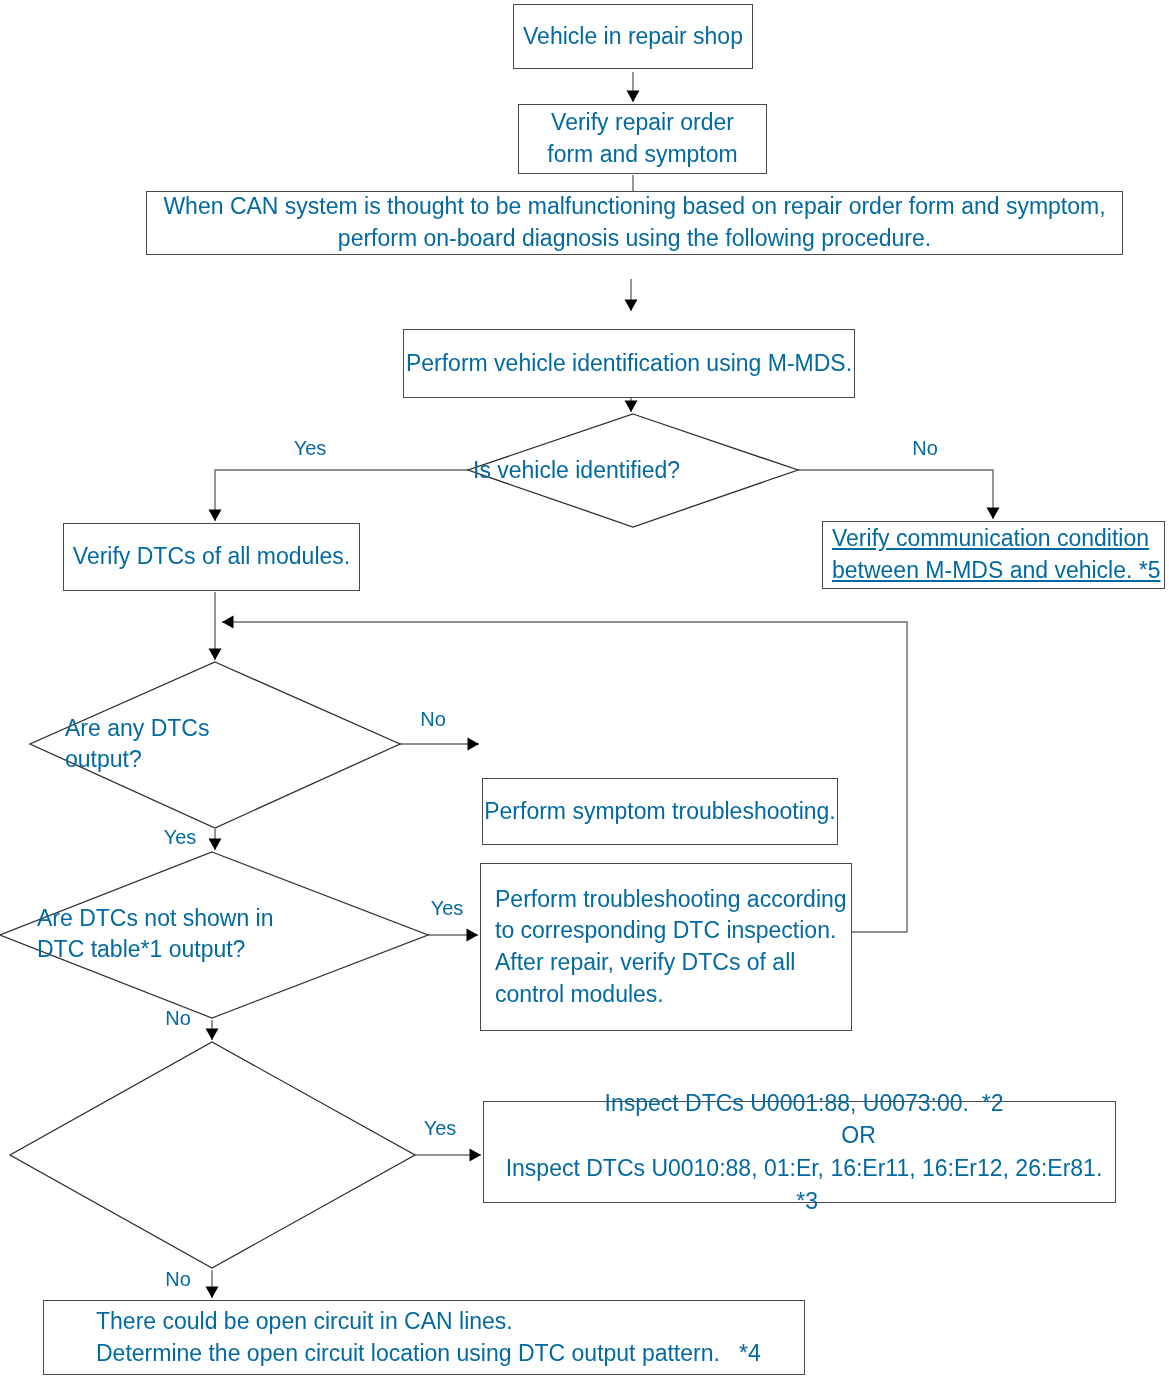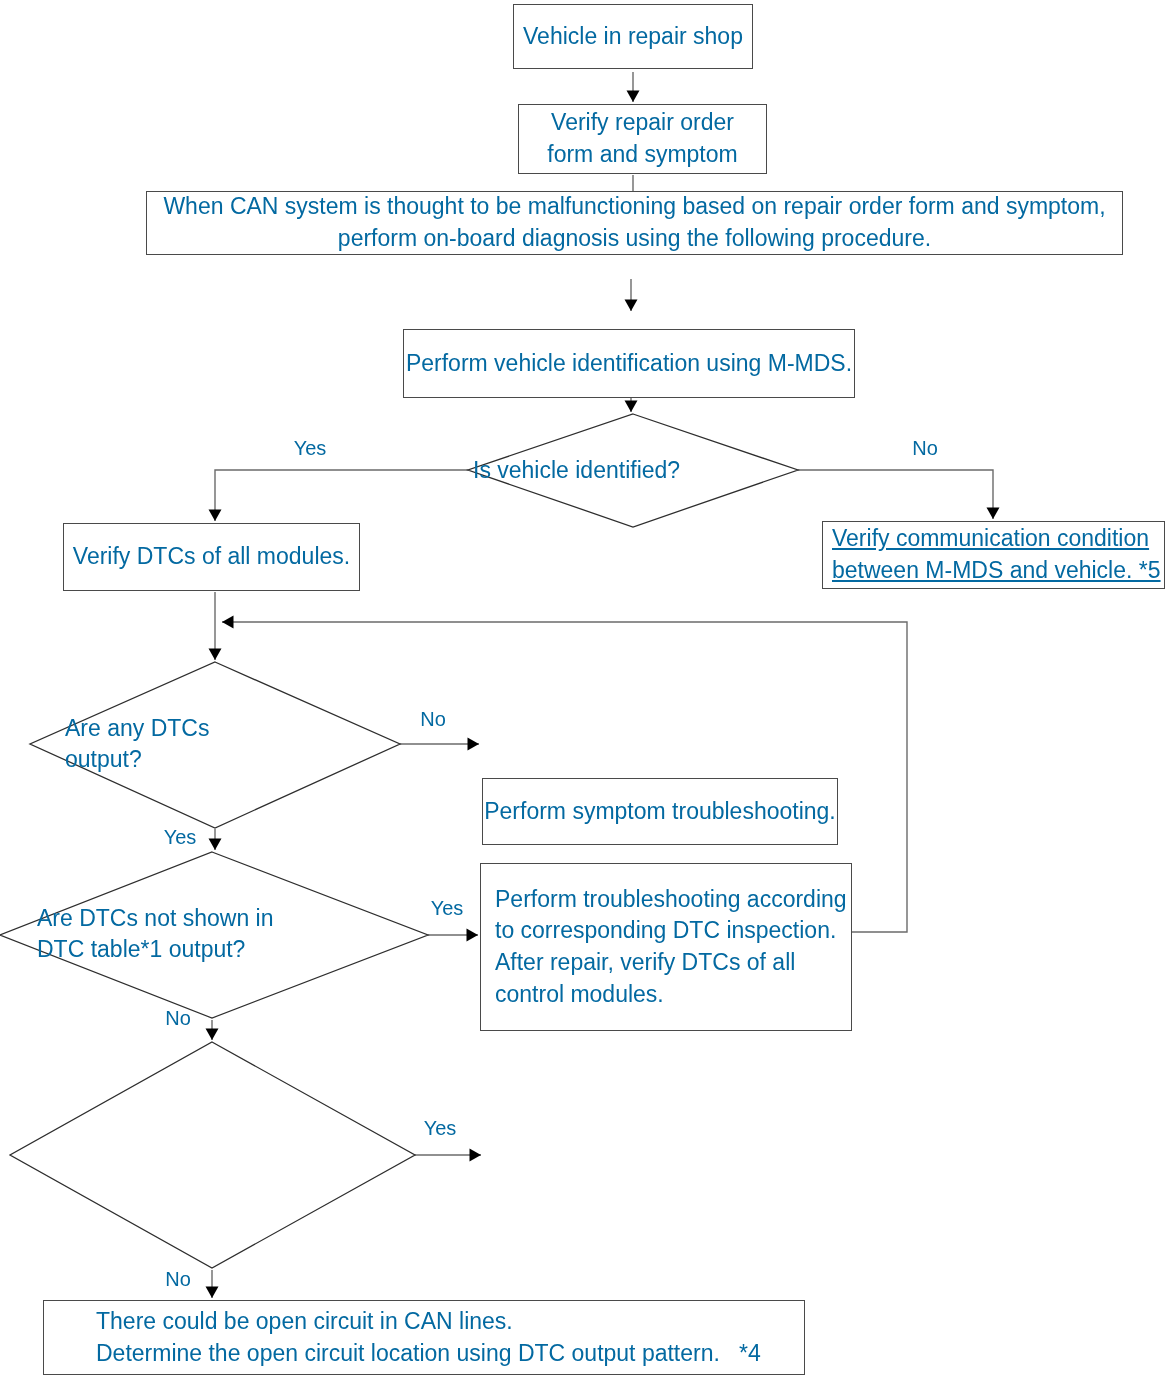--- a/index.html
+++ b/index.html
@@ -79,20 +79,25 @@
   <div class="box left" style="left:822px;top:521px;width:343px;height:68px;padding-left:9px;text-decoration:underline;">Verify communication condition
 between M-MDS and vehicle. *5</div>
 
   <div class="box" style="left:482px;top:740px;width:356px;height:67px;margin-top:38px;">Perform symptom troubleshooting.</div>
 
   <div class="box left" style="left:480px;top:863px;width:372px;height:168px;padding-left:14px;">Perform troubleshooting according
 to corresponding DTC inspection.
 After repair, verify DTCs of all
 control modules.</div>
 
+  <div class="box col" style="left:483px;top:1101px;width:633px;height:102px;">
+    <div class="b-line">Inspect DTCs U0001:88, U0073:00. &nbsp;*2</div>
+    <div class="b-line or">OR</div>
+    <div class="b-line">Inspect DTCs U0010:88, 01:Er, 16:Er11, 16:Er12, 26:Er81. &nbsp;*3</div>
+  </div>
 
   <div class="box left" style="left:43px;top:1300px;width:762px;height:75px;padding-left:52px;">There could be open circuit in CAN lines.
 Determine the open circuit location using DTC output pattern. &nbsp;&nbsp;*4</div>
 
   <div class="dtext" style="left:473px;top:455px;width:320px;">Is vehicle identified?</div>
 
   <div class="dtext" style="left:65px;top:713px;width:300px;">Are any DTCs
 output?</div>
 
   <div class="dtext" style="left:37px;top:903px;width:350px;">Are DTCs not shown in

